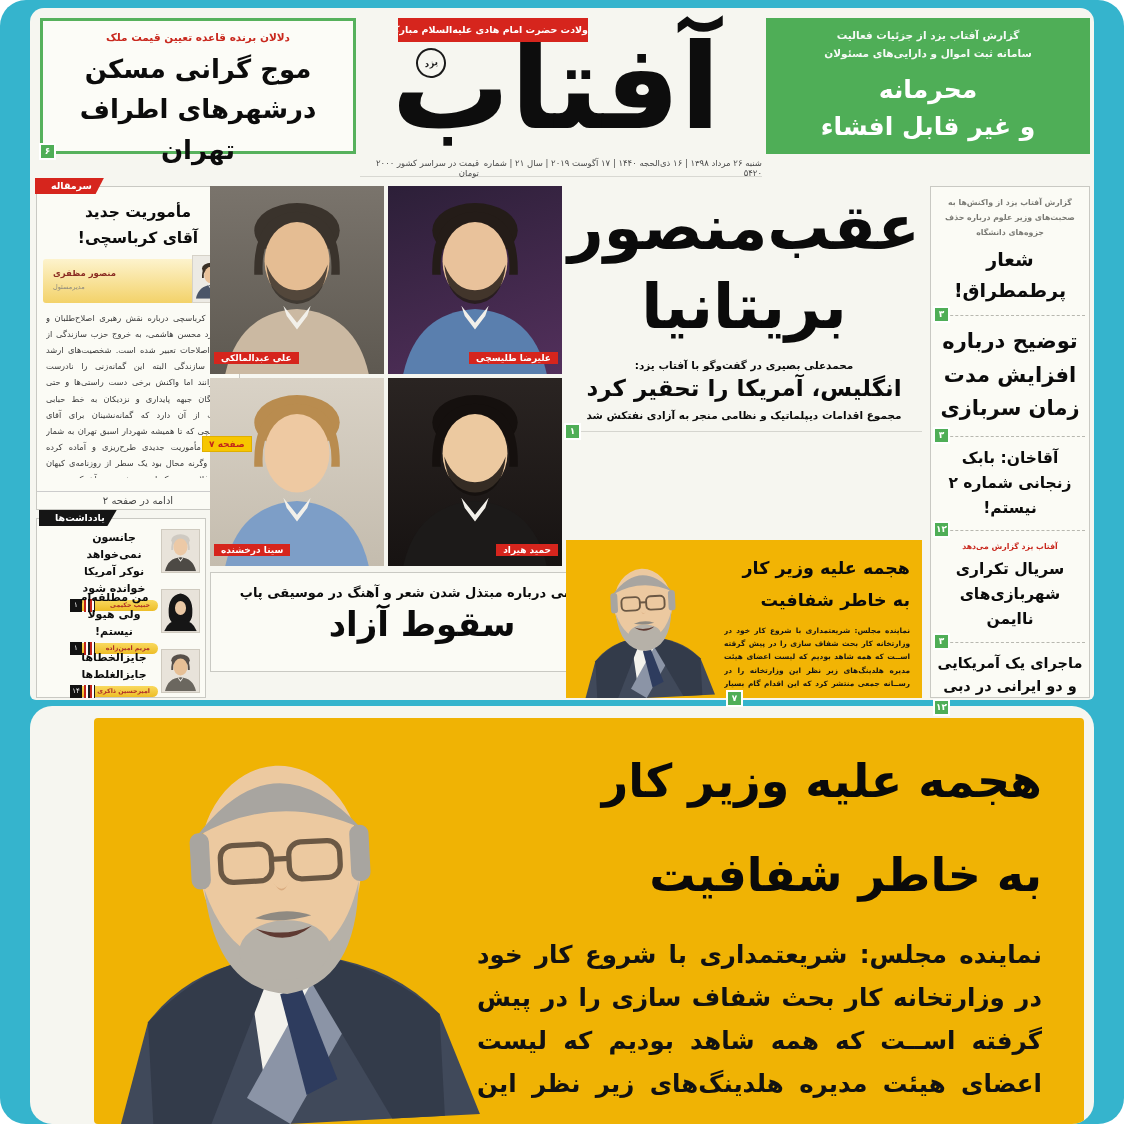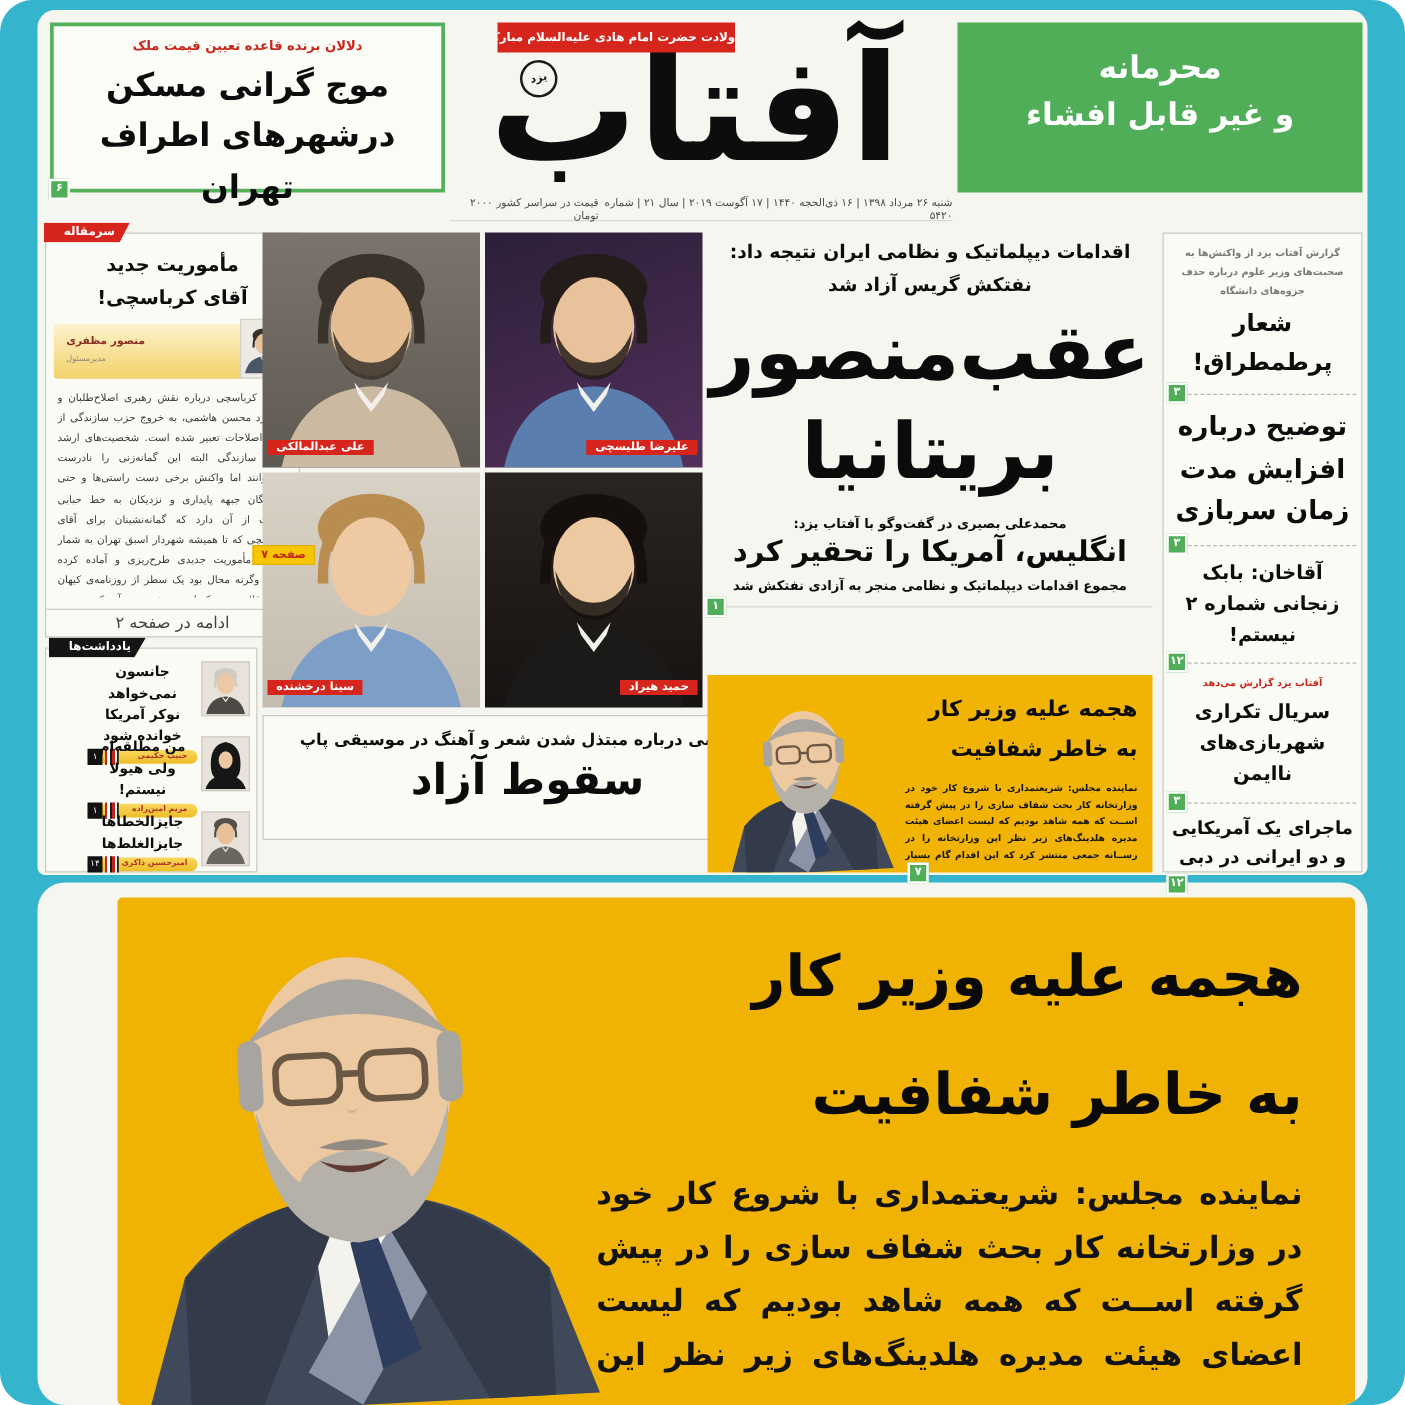--- a/index.html
+++ b/index.html
@@ -40,21 +40,21 @@
   .tab.black{background:#151515;left:2px;}
 
   
   #editorial{left:6px;top:178px;width:204px;height:324px;}
   #editorial .hl{font-size:15.5px;font-weight:bold;text-align:center;line-height:1.7;margin-top:12px;color:#0c0c0c;}
   .author-strip{position:relative;margin:7px 6px 0;height:44px;background:linear-gradient(#fdf3cd,#f3d269);border-radius:3px;}
   .author-strip .ph{position:absolute;right:3px;top:-4px;width:36px;height:46px;background:#eceae4;border:1px solid #d6d2c8;overflow:hidden;}
   .author-strip .nm{position:absolute;left:10px;top:9px;font-size:8.5px;font-weight:bold;color:#8a2b22;}
   .author-strip .rl{position:absolute;left:10px;top:24px;font-size:6.5px;color:#8a877e;}
   #editorial .body{margin:7px 9px 0;font-size:8.3px;color:#3a3a3a;text-align:justify;line-height:1.95;height:168px;overflow:hidden;}
-  #editorial .more{position:absolute;bottom:0;left:0;right:0;border-top:1px solid #ccc;font-size:13px;color:#444;text-align:center;padding:3px 0;margin-top:46px;}
+  #editorial .more{position:absolute;bottom:0;left:0;right:0;border-top:1px solid #ccc;font-size:10px;color:#444;text-align:center;padding:3px 0;margin-top:46px;}
 
   
   #notes{left:6px;top:510px;width:170px;height:180px;padding-left:28px;}
   .note-item{position:relative;height:54px;margin:6px 5px 0;}
   .note-item .nphoto{position:absolute;right:0;top:0;width:37px;height:42px;background:#e8e3da;border:1px solid #cfcabf;overflow:hidden;}
   .note-item .nh{margin-right:42px;text-align:center;font-size:11px;font-weight:bold;line-height:1.55;color:#0d0d0d;}
   .pencil{position:relative;height:11px;background:linear-gradient(#f9d95e,#edbd27);border-radius:6px;margin-top:3px;margin-right:42px;}
   .pencil .pg{position:absolute;left:0;top:-1px;width:12px;height:13px;background:#121212;color:#fff;font-size:7px;line-height:13px;text-align:center;}
   .pencil .flag{position:absolute;left:14px;top:-1px;width:11px;height:13px;
     background:repeating-linear-gradient(90deg,#c0231b 0 2px,#fff 2px 4px,#1a1a1a 4px 6px);}
@@ -168,20 +168,24 @@
         <div>درشهرهای اطراف تهران</div>
       </div>
       <span class="badge" style="left:-4px;bottom:-9px;">۶</span>
     </div>
 
     <div class="logo">آفتاب</div>
     <div class="roundel">یزد</div>
     <div class="banner">ولادت حضرت امام هادی علیه‌السلام مبارک باد</div>
 
     <div class="green-solid">
+      <div class="k">
+        <div>گزارش آفتاب یزد از جزئیات فعالیت</div>
+        <div>سامانه ثبت اموال و دارایی‌های مسئولان</div>
+      </div>
       <div class="h" style="margin-top:8px;">
         <div>محرمانه</div>
         <div>و غیر قابل افشاء</div>
       </div>
     </div>
 
     <div class="dateline">
       <span>شنبه ۲۶ مرداد ۱۳۹۸ | ۱۶ ذی‌الحجه ۱۴۴۰ | ۱۷ آگوست ۲۰۱۹ | سال ۲۱ | شماره ۵۴۲۰</span>
       <span>قیمت در سراسر کشور ۲۰۰۰ تومان</span>
     </div>
@@ -287,24 +291,20 @@
       </div>
       <span id="page7-badge">صفحه ۷</span>
     </div>
 
     <div id="pop-box" class="colbox">
       <div class="kick">گزارشی درباره مبتذل شدن شعر و آهنگ در موسیقی پاپ</div>
       <div class="hl">سقوط آزاد</div>
     </div>
 
     <div id="lead">
-      <div class="k1">
-        <div>اقدامات دیپلماتیک و نظامی ایران نتیجه داد:</div>
-        <div>نفتکش گریس آزاد شد</div>
-      </div>
       <div class="h">
         <div>عقب‌منصور</div>
         <div>بریتانیا</div>
       </div>
       <div class="sk">محمدعلی بصیری در گفت‌وگو با آفتاب یزد:</div>
       <div class="sh">انگلیس، آمریکا را تحقیر کرد</div>
       <div class="sn">
         <span>مجموع اقدامات دیپلماتیک و نظامی منجر به آزادی نفتکش شد</span>
         <span class="badge" style="left:-2px;bottom:-9px;">۱</span>
       </div>

